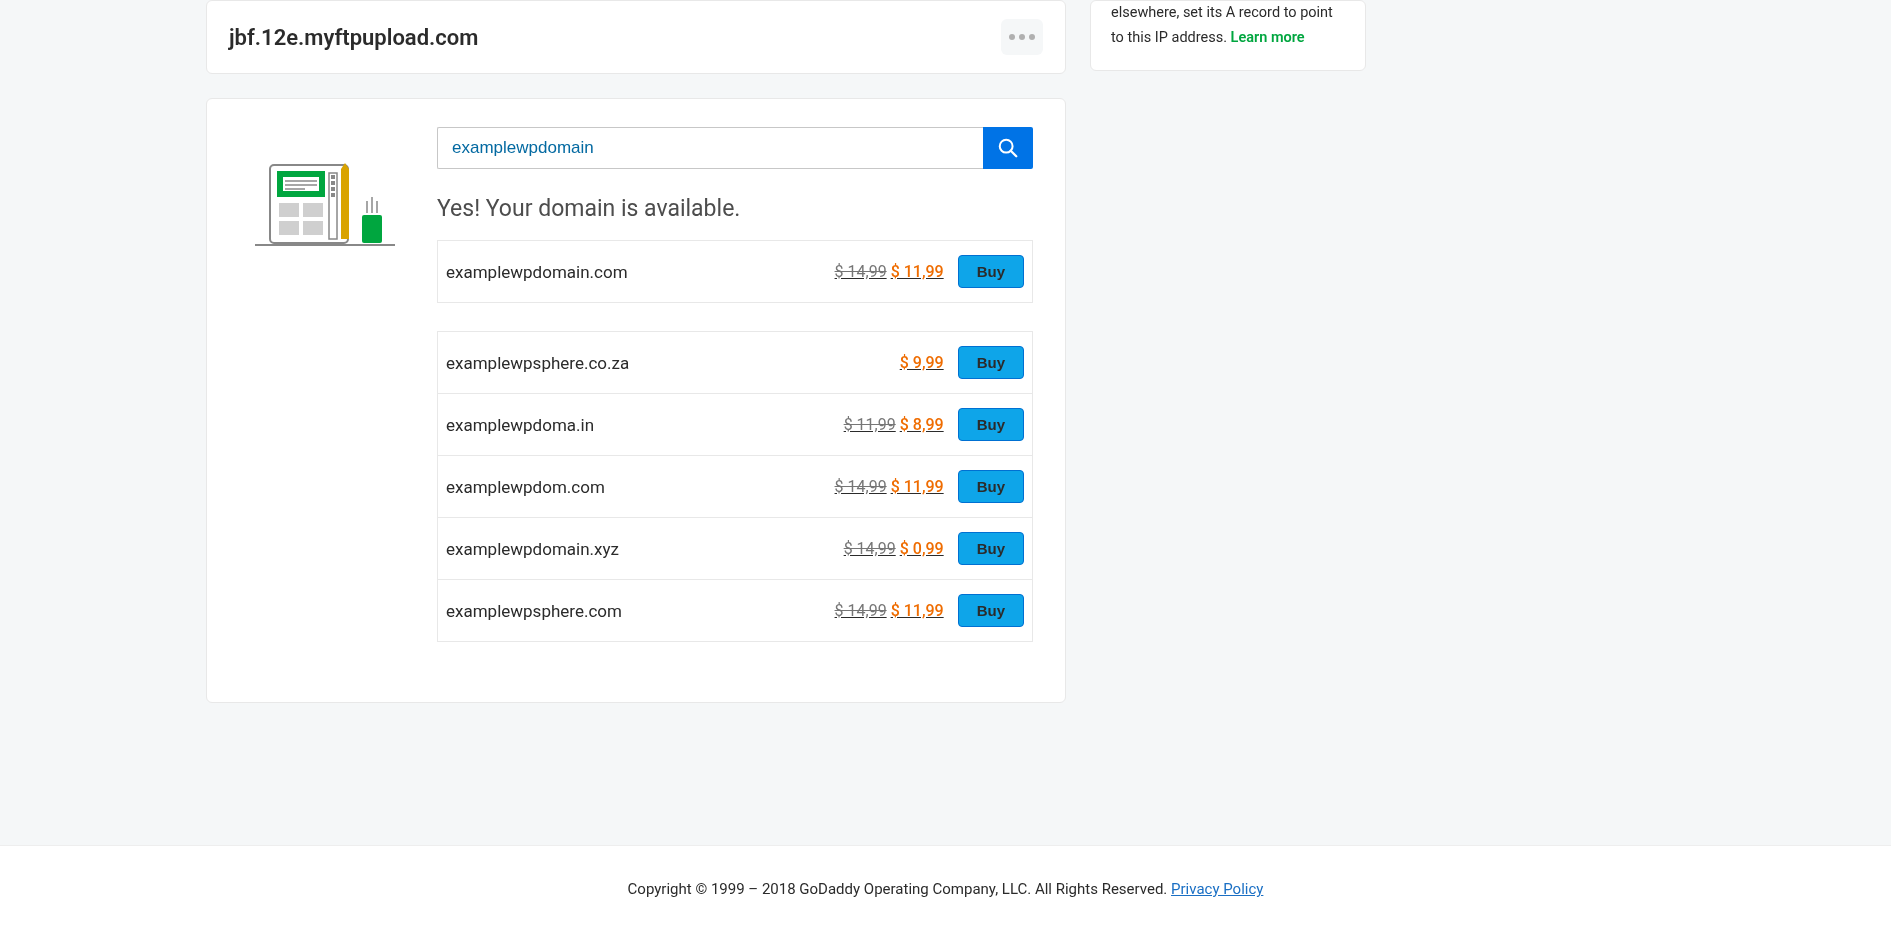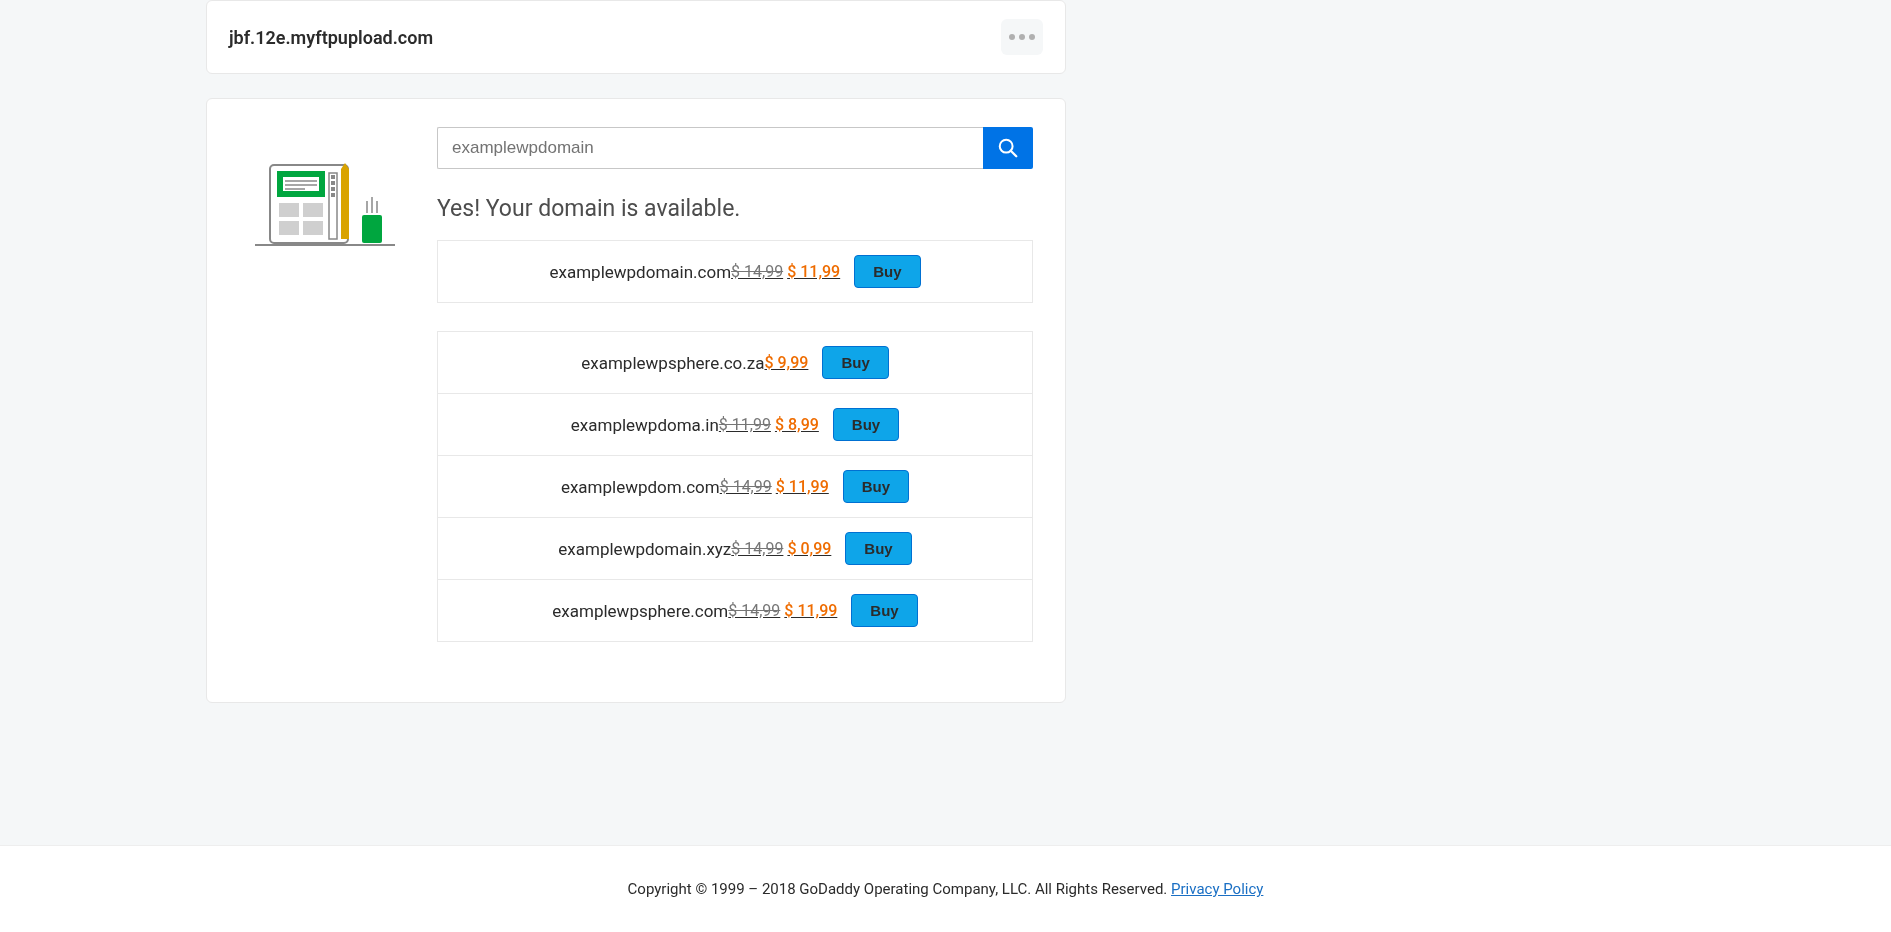--- a/index.html
+++ b/index.html
@@ -28,21 +28,21 @@
       border: 1px solid #e8e8e8;
       border-radius: 6px;
     }
     .domain-card {
       padding: 18px 22px;
       display: flex;
       justify-content: space-between;
       align-items: center;
     }
     .domain-card-text {
-      font-size: 18px;
+      font-size: 22px;
       font-weight: 600;
       color: #2b2b2b;
     }
     .menu-btn {
       width: 42px;
       height: 36px;
       background: #f5f7f8;
       border-radius: 6px;
       display: flex;
       align-items: center;
@@ -76,21 +76,21 @@
     .search-row {
       display: flex;
       margin-bottom: 26px;
     }
     .search-input {
       flex: 1;
       border: 1px solid #c7c7c7;
       border-right: none;
       padding: 10px 14px;
       font-size: 17px;
-      color: #737373;
+      color: #0369a1;
       outline: none;
       border-radius: 2px 0 0 2px;
     }
     .search-btn {
       width: 50px;
       background: #0073e6;
       border: none;
       display: flex;
       align-items: center;
       justify-content: center;
@@ -101,21 +101,21 @@
     .subheading {
       font-size: 23px;
       color: #4d4d4d;
       font-weight: 400;
       margin-bottom: 18px;
     }
     .result-group { margin-bottom: 28px; }
     .result-row {
       display: flex;
       align-items: center;
-      justify-content: center;
+      justify-content: space-between;
       border: 1px solid #e8e8e8;
       padding: 14px 8px;
       margin-top: -1px;
     }
     .result-row:first-child { margin-top: 0; }
     .result-name {
       font-size: 17px;
       color: #2b2b2b;
     }
     .result-right {
@@ -295,17 +295,22 @@
                   <span class="price-new">$ 11,99</span>
                 </div>
                 <button class="buy-btn">Buy</button>
               </div>
             </div>
           </div>
       </div>
     </div>
   </div>
 
+  <div class="right-col">
+    <div class="info-card">
+      <span>elsewhere, set its A record to point to this IP address. </span><a href="#">Learn more</a>
+    </div>
+  </div>
 </div>
 
 <div class="footer">
   <span>Copyright © 1999 – 2018 GoDaddy Operating Company, LLC. All Rights Reserved. </span><a href="#">Privacy Policy</a>
 </div>
 
 </body></html>

